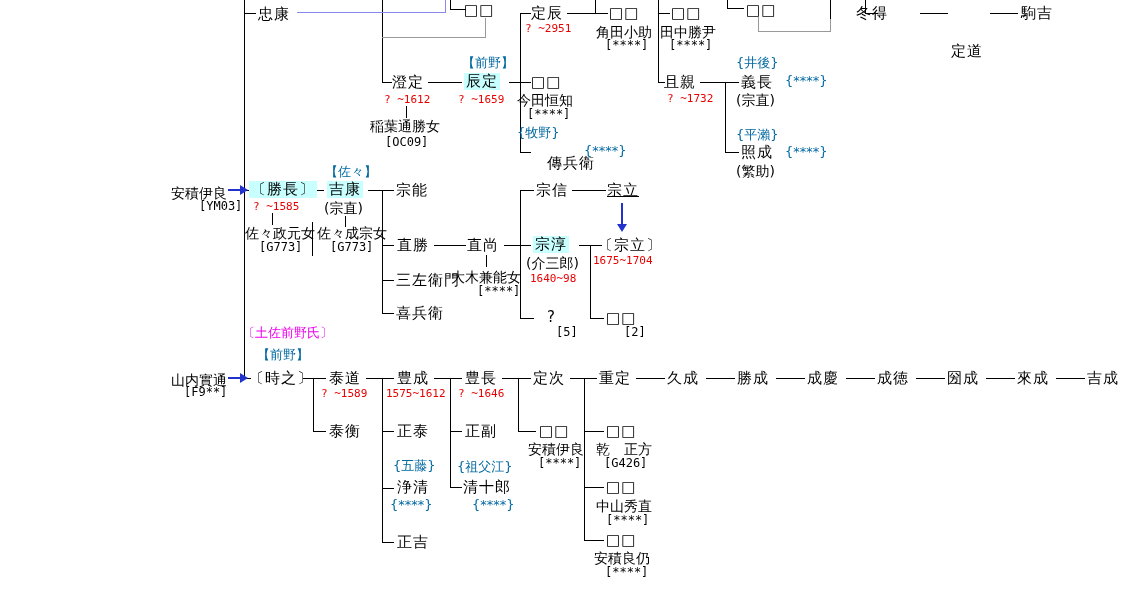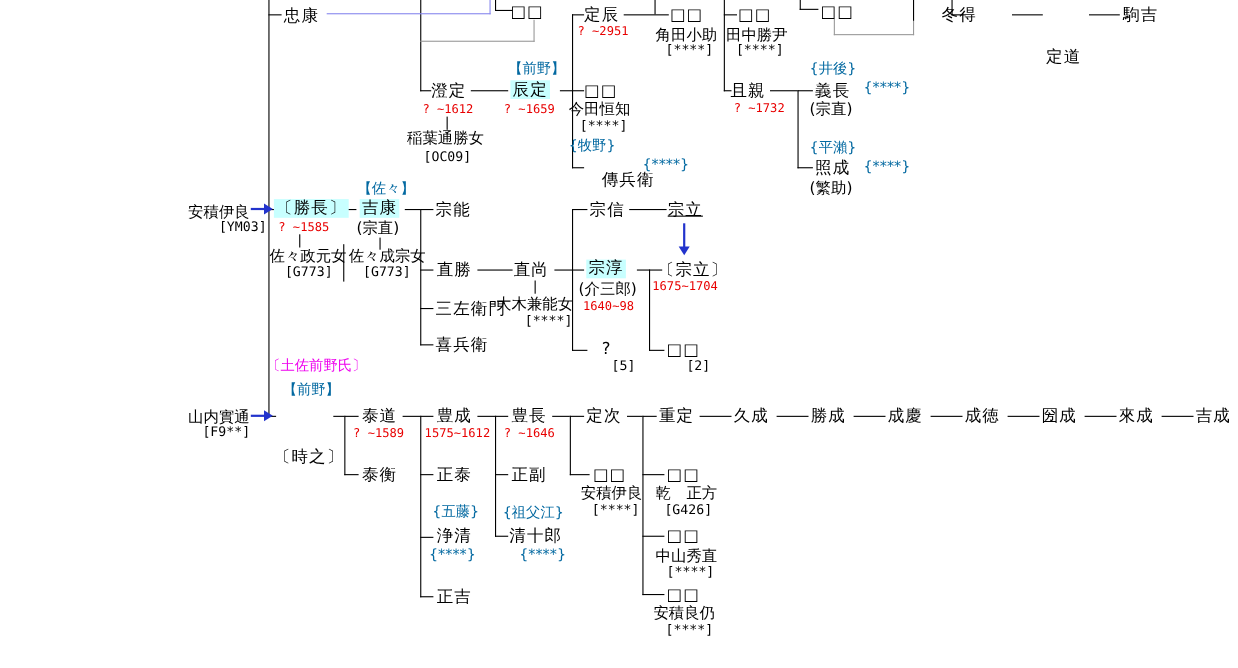--- a/index.html
+++ b/index.html
@@ -134,21 +134,21 @@
     <div class="tx name" style="left: 396px; top: 182px;">宗能</div>
     <div class="tx name" style="left: 397px; top: 237px;">直勝</div>
     <div class="tx name" style="left: 396px; top: 272px;">三左衛門</div>
     <div class="tx name" style="left: 396px; top: 305px;">喜兵衛</div>
     <div class="tx name" style="left: 467px; top: 237px;">直尚</div>
     <div class="tx name" style="left: 536px; top: 182px;">宗信</div>
     <div class="tx name" style="left: 607px; top: 182px; text-decoration: underline;">宗立</div>
     <div class="tx name hl" style="left: 533px; top: 236px; font-family: Liberation Serif, serif;">宗淳</div>
     <div class="tx name" style="left: 598px; top: 237px;">〔宗立〕</div>
     <div class="tx name" style="left: 547px; top: 309px;">?</div>
-    <div class="tx name" style="left: 249px; top: 370px; margin-top: 37px;">〔時之〕</div>
+    <div class="tx name" style="left: 249px; top: 370px;">〔時之〕</div>
     <div class="tx name" style="left: 329px; top: 370px;">泰道</div>
     <div class="tx name" style="left: 329px; top: 423px;">泰衡</div>
     <div class="tx name" style="left: 397px; top: 370px;">豊成</div>
     <div class="tx name" style="left: 397px; top: 423px;">正泰</div>
     <div class="tx name" style="left: 397px; top: 479px;">浄清</div>
     <div class="tx name" style="left: 397px; top: 534px;">正吉</div>
     <div class="tx name" style="left: 465px; top: 370px;">豊長</div>
     <div class="tx name" style="left: 465px; top: 423px;">正副</div>
     <div class="tx name" style="left: 463px; top: 479px;">清十郎</div>
     <div class="tx name" style="left: 533px; top: 370px;">定次</div>

